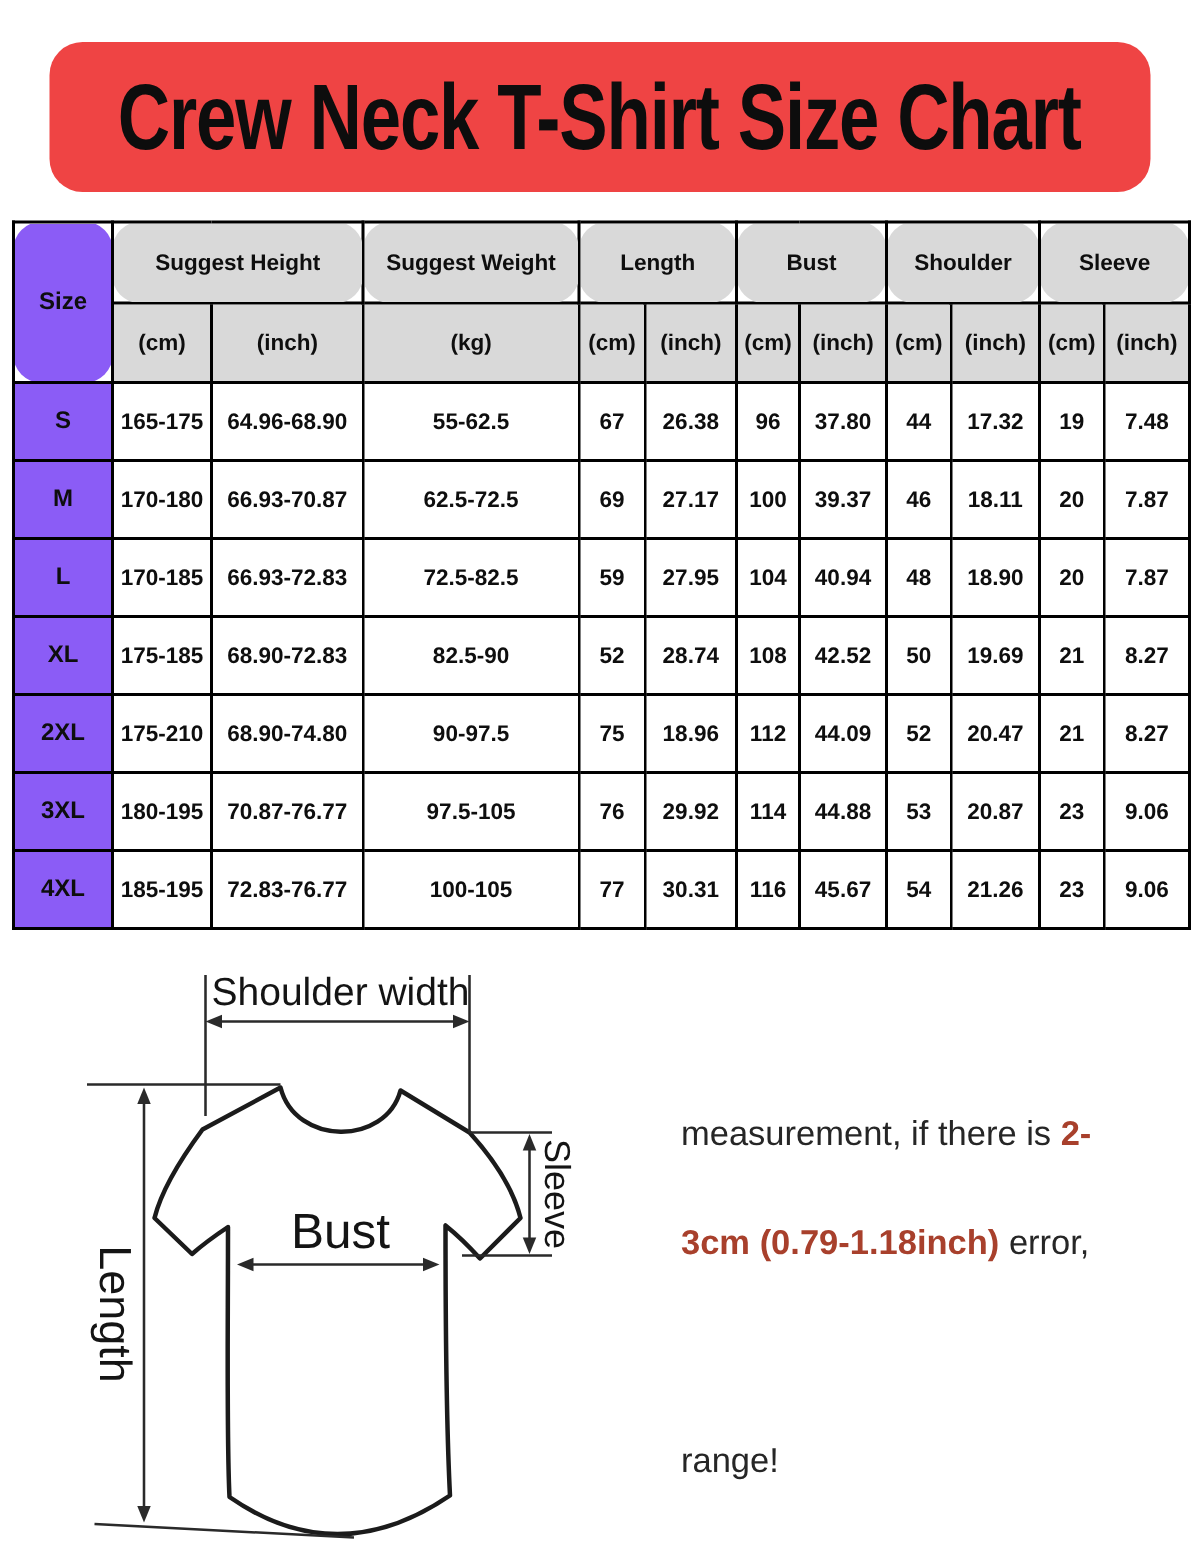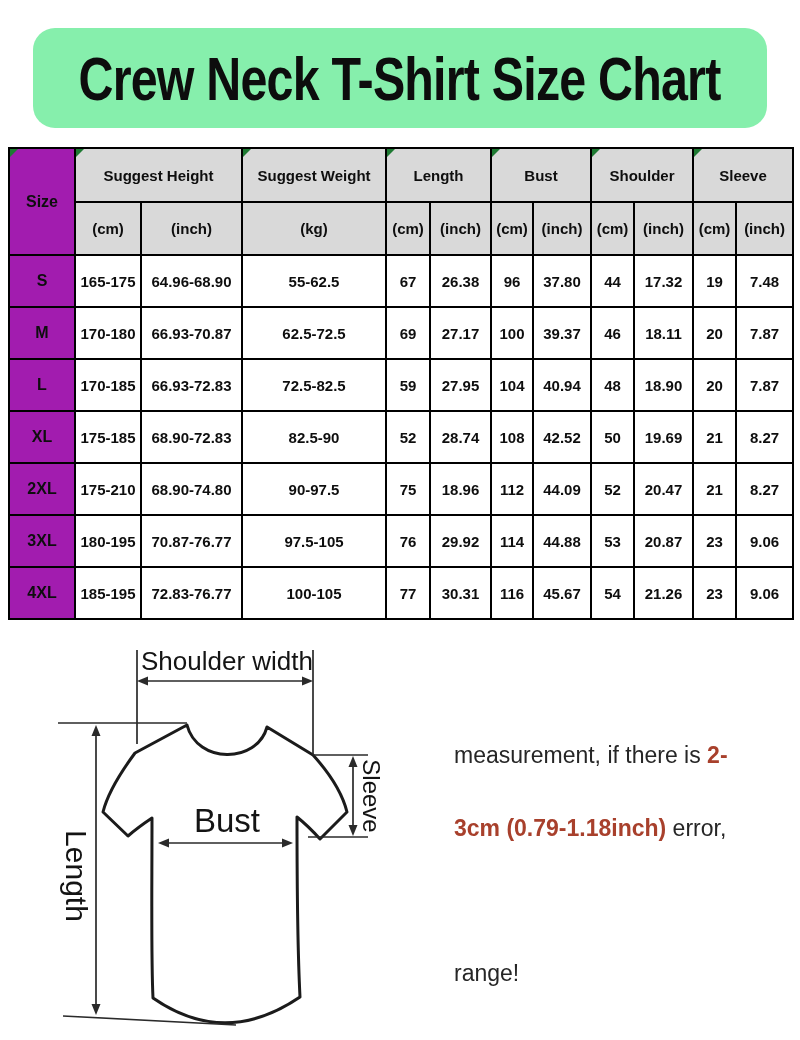--- a/index.html
+++ b/index.html
@@ -3,43 +3,43 @@
 <meta charset="utf-8">
 <style>
   html,body{margin:0;padding:0;}
   body{
     width:800px;height:1040px;background:#ffffff;position:relative;
     font-family:"Liberation Sans",sans-serif;overflow:hidden;
   }
   
   .banner{
     position:absolute;left:33px;top:28px;width:734px;height:100px;
-    background:#86efac;border-radius:22px;
+    background:#ef4444;border-radius:22px;
     display:flex;align-items:center;justify-content:center;
   }
   .banner-title{
     font-size:62px;font-weight:bold;color:#0d0d0d;white-space:nowrap;
     letter-spacing:-1px;transform:scaleX(0.78);
   }
   
   table.size-chart{
     position:absolute;left:8px;top:147px;width:784px;
     border-collapse:collapse;table-layout:fixed;
   }
   .size-chart th,.size-chart td{
     border:2px solid #000;text-align:center;vertical-align:middle;
     font-weight:bold;color:#0e0e0e;padding:0;position:relative;
     font-size:15px;overflow:hidden;
   }
   .size-chart thead th{background:#d9d9d9;}
-  .size-chart .h1 th{height:52px;}
+  .size-chart .h1 th{height:52px;border-radius:18px;}
   .size-chart .h2 th{height:51px;}
   .size-chart tbody tr{height:52px;}
   .size-chart tbody td{background:#ffffff;}
-  .size-chart .sizecol{background:#a21caf;font-size:16px;}
+  .size-chart .sizecol{background:#8b5cf6;font-size:16px;}
   .red{color:#e8322e;}
   .tri{
     position:absolute;top:0;left:0;width:0;height:0;
     border-top:8px solid #1e7a33;border-right:8px solid transparent;
   }
   
   .diagram{position:absolute;left:0;top:648px;}
   .diagram text{fill:#141414;font-family:"Liberation Sans",sans-serif;}
   
   .tips{position:absolute;left:452px;top:648px;width:348px;height:392px;}

